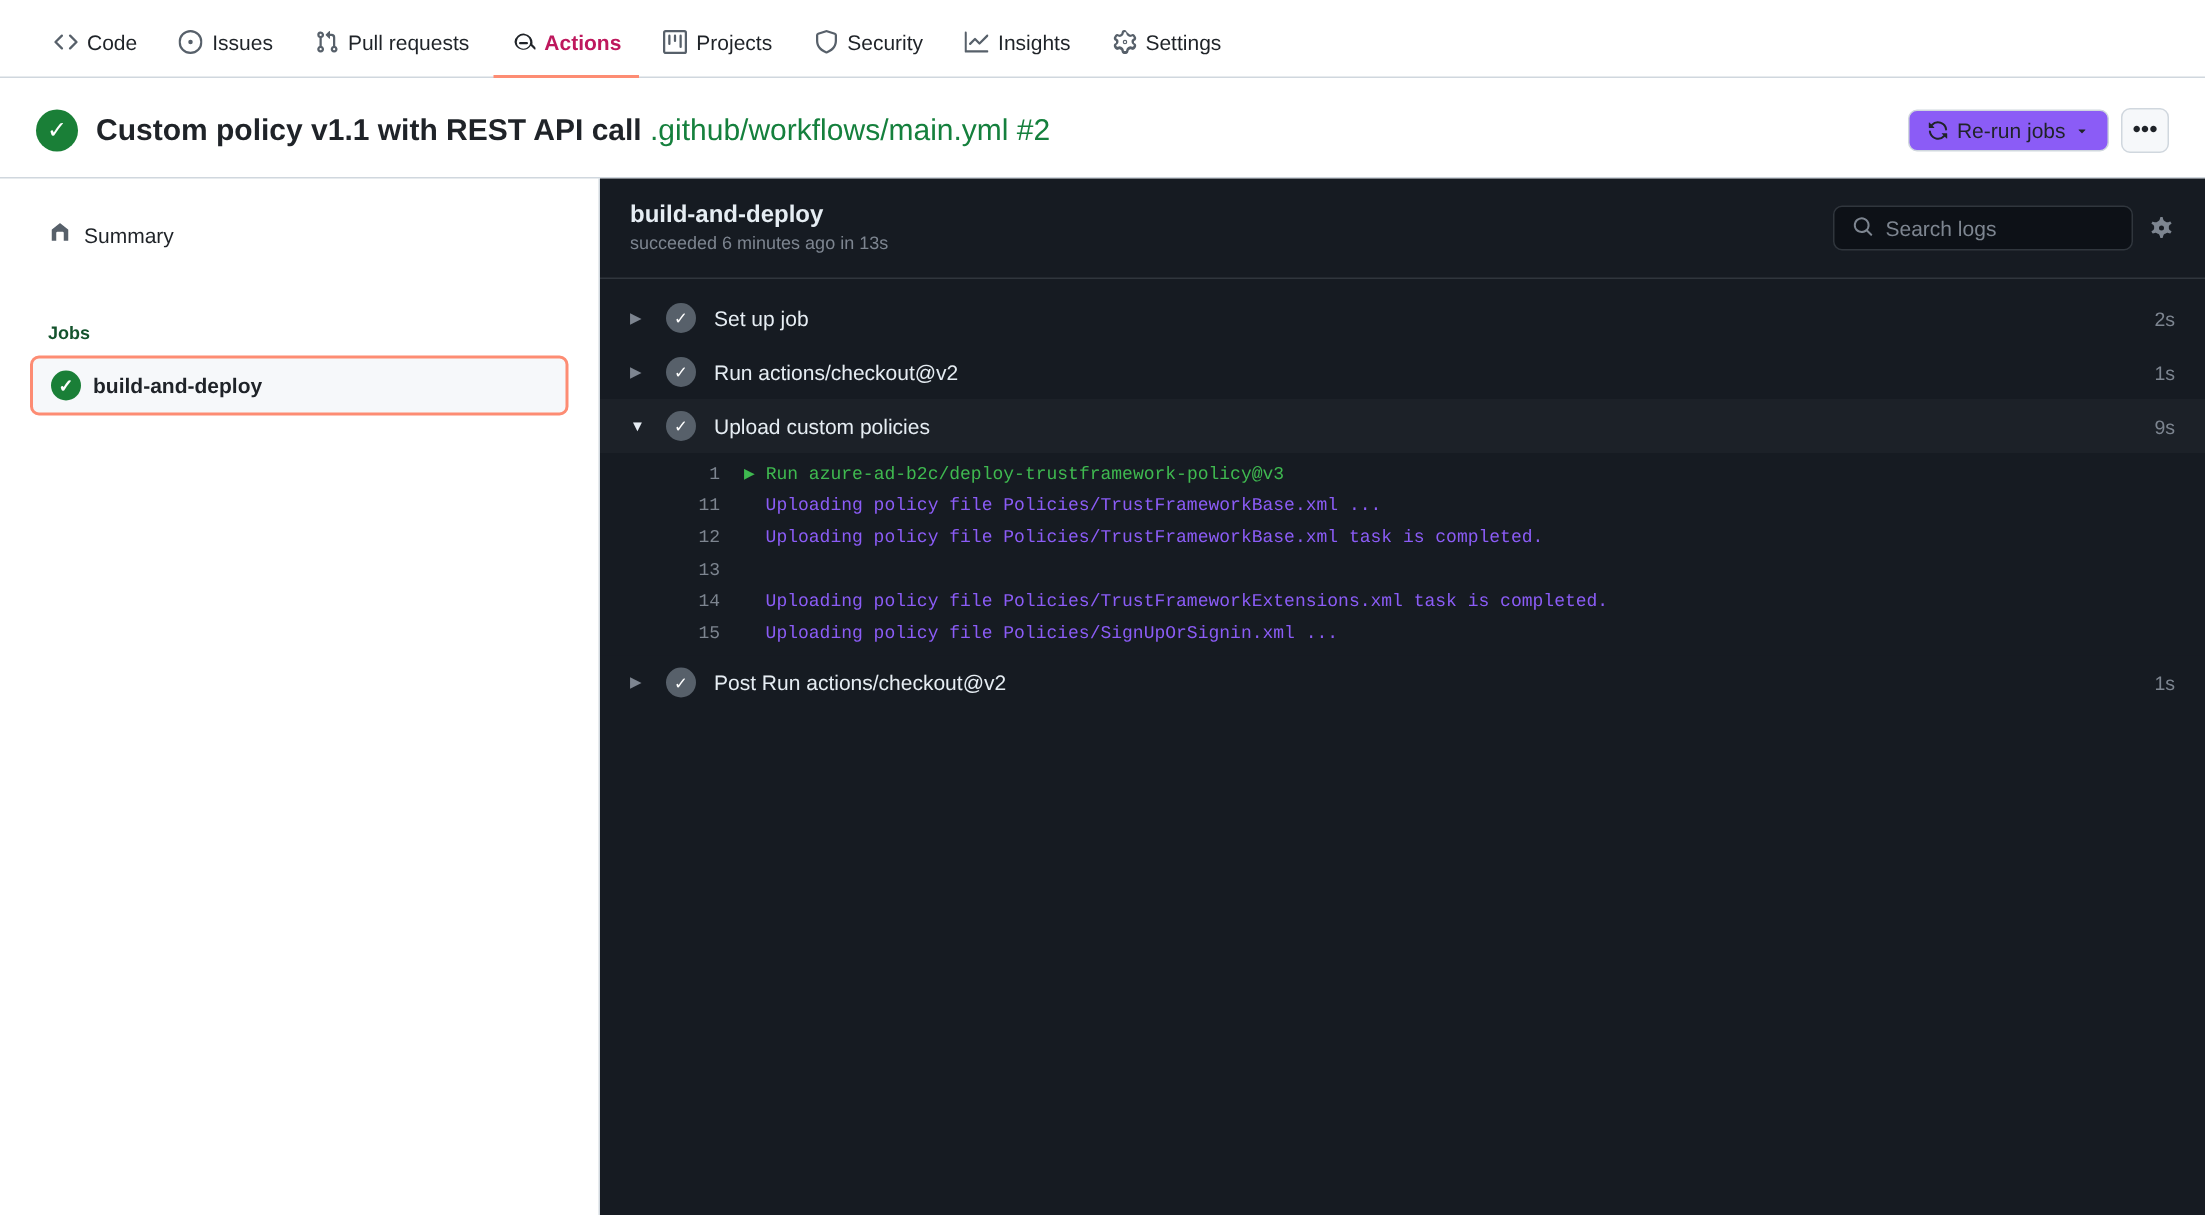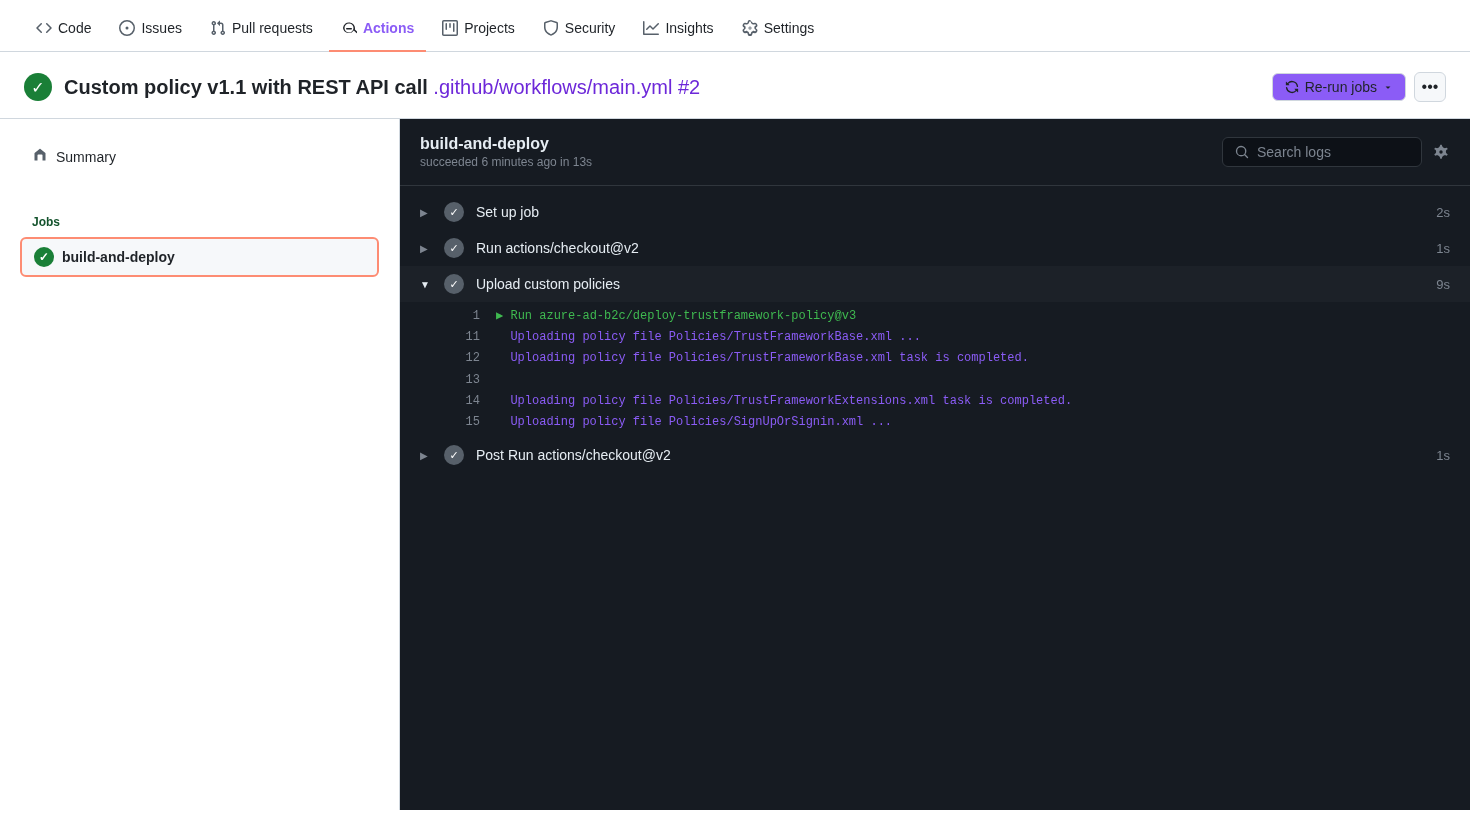--- a/index.html
+++ b/index.html
@@ -20,21 +20,21 @@
       gap: 6px;
       padding: 14px 12px;
       font-size: 14px;
       color: #1f2328;
       cursor: pointer;
       border-bottom: 2px solid transparent;
       white-space: nowrap;
       height: 52px;
       position: relative;
     }
-    .nav-item.active { font-weight: 600; border-bottom-color: #fd8c73; color: #8b5cf6; }
+    .nav-item.active { font-weight: 600; border-bottom-color: #fd8c73; color: #be185d; }
     .nav-icon { display: flex; align-items: center; color: #57606a; }
     .nav-item.active .nav-icon { color: #1f2328; }
 
     
     .page-header {
       display: flex;
       align-items: center;
       justify-content: space-between;
       padding: 20px 24px 16px 24px;
       border-bottom: 1px solid #d0d7de;
@@ -56,21 +56,21 @@
       font-size: 16px;
       flex-shrink: 0;
     }
     .page-title {
       font-size: 20px;
       font-weight: 600;
       color: #1f2328;
     }
     .page-title-path {
       font-weight: 400;
-      color: #6d28d9;
+      color: #15803d;
     }
     .header-actions {
       display: flex;
       align-items: center;
       gap: 8px;
     }
     .btn-rerun {
       display: flex;
       align-items: center;
       gap: 6px;
@@ -175,21 +175,20 @@
       font-weight: 600;
       color: #e6edf3;
     }
     .log-subtitle {
       font-size: 12px;
       color: #7d8590;
       margin-top: 2px;
     }
     .search-logs-input {
       display: flex;
-      align-items: center;
       gap: 8px;
       background: #0d1117;
       border: 1px solid #30363d;
       border-radius: 6px;
       padding: 6px 12px;
       color: #7d8590;
       font-size: 14px;
       width: 200px;
     }
     .log-settings-btn {

